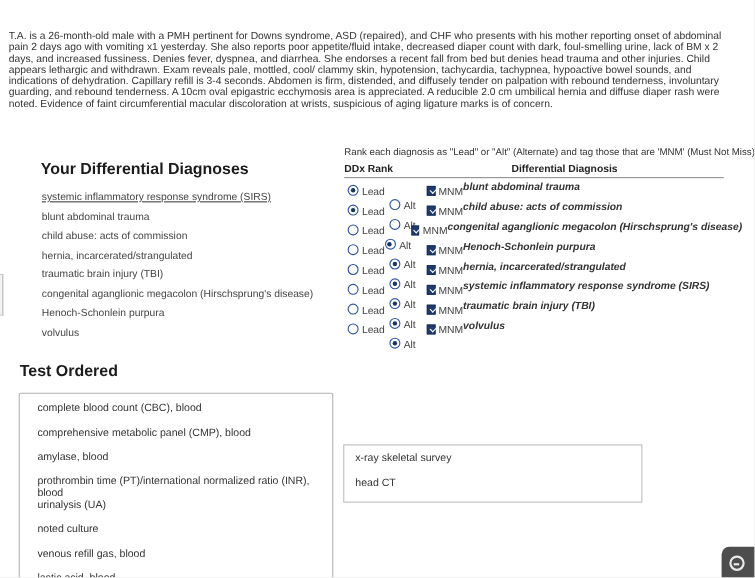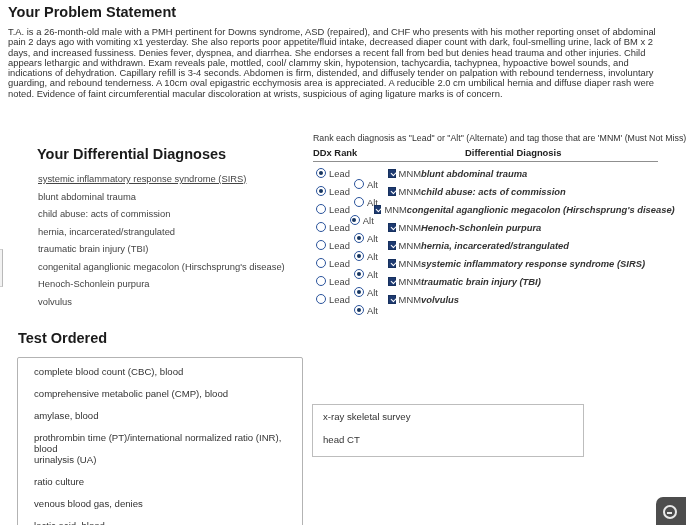--- a/index.html
+++ b/index.html
@@ -23,21 +23,21 @@
   #dx-list { position:absolute; left:38px; top:173px; width:265px; }
   .dx-item { height:17.5px; font-size:9.4px; color:#444; cursor:pointer; }
   .dx-item.underlined { text-decoration:underline; }
 
   
   #rank-panel { position:absolute; left:313px; top:133px; width:350px; }
   #rank-instruction { font-size:8.8px; color:#333; white-space:nowrap; }
   .rank-header { display:flex; margin-top:4px; font-size:9.4px; font-weight:bold; color:#222;gap:44px; }
   .rank-header .col-rank { width:108px; }
   .rank-hr { border:none; border-top:1px solid #8f8f8f; margin:3px 0 2px 0; width:345px; }
-  .rank-row { display:flex; align-items:center; height:18px; font-size:9.4px; color:#444; }
+  .rank-row { display:flex; height:18px; font-size:9.4px; color:#444; }
   .cell { display:flex; align-items:center; }
   .cell-lead { width:41px; padding-left:3px; }
   .cell-alt  { width:34px;margin-top:22px; }
   .cell-mnm  { width:33px; }
   .rlabel { margin-left:3px; }
   .radio {
     display:inline-block; width:10px; height:10px; border-radius:50%;
     border:1.5px solid #2b549c; background:#fff; position:relative; cursor:pointer;
   }
   .radio.checked::after {
@@ -85,21 +85,20 @@
   }
   #floating-widget .ring::after {
     content:''; position:absolute; left:2px; top:5px; width:5px; height:2px; background:#e9e9e9;
   }
 </style>
 </head>
 <body>
 
 <div class="page">
 
-  <div id="problem-title" class="h-title">Your Problem Statement</div>
   <div id="problem-body">T.A. is a 26-month-old male with a PMH pertinent for Downs syndrome, ASD (repaired), and CHF who presents with his mother reporting onset of abdominal pain 2 days ago with vomiting x1 yesterday.  She also reports poor appetite/fluid intake, decreased diaper count with dark, foul-smelling urine, lack of BM x 2 days, and increased fussiness.  Denies fever, dyspnea, and diarrhea. She endorses a recent fall from bed but denies head trauma and other injuries. Child appears lethargic and withdrawn. Exam reveals pale, mottled, cool/ clammy skin, hypotension, tachycardia, tachypnea, hypoactive bowel sounds, and indications of dehydration. Capillary refill is 3-4 seconds.  Abdomen is firm, distended, and diffusely tender on palpation with rebound tenderness, involuntary guarding, and rebound tenderness.  A 10cm oval epigastric ecchymosis area is appreciated. A reducible 2.0 cm umbilical hernia and diffuse diaper rash were noted. Evidence of faint circumferential macular discoloration at wrists, suspicious of aging ligature marks is of concern.</div>
 
   <div id="dx-title" class="h-title">Your Differential Diagnoses</div>
 
   <div id="dx-list">
     <div class="dx-item underlined">systemic inflammatory response syndrome (SIRS)</div>
     <div class="dx-item">blunt abdominal trauma</div>
     <div class="dx-item">child abuse: acts of commission</div>
     <div class="dx-item">hernia, incarcerated/strangulated</div>
     <div class="dx-item">traumatic brain injury (TBI)</div>
@@ -239,22 +238,22 @@
   </div>
 
   <div id="tests-title" class="h-title">Test Ordered</div>
 
   <div id="lab-box">
     <div class="test-item">complete blood count (CBC), blood</div>
     <div class="test-item">comprehensive metabolic panel (CMP), blood</div>
     <div class="test-item">amylase, blood</div>
     <div class="test-item">prothrombin time (PT)/international normalized ratio (INR), blood</div>
     <div class="test-item">urinalysis (UA)</div>
-    <div class="test-item">ratio culture</div>
-    <div class="test-item">venous blood gas, denies</div>
+    <div class="test-item">noted culture</div>
+    <div class="test-item">venous refill gas, blood</div>
     <div class="test-item">lactic acid, blood</div>
   </div>
 
   <div id="imaging-box">
     <div class="test-item">x-ray skeletal survey</div>
     <div class="test-item">head CT</div>
   </div>
 
   <div id="left-sliver"></div>
 

